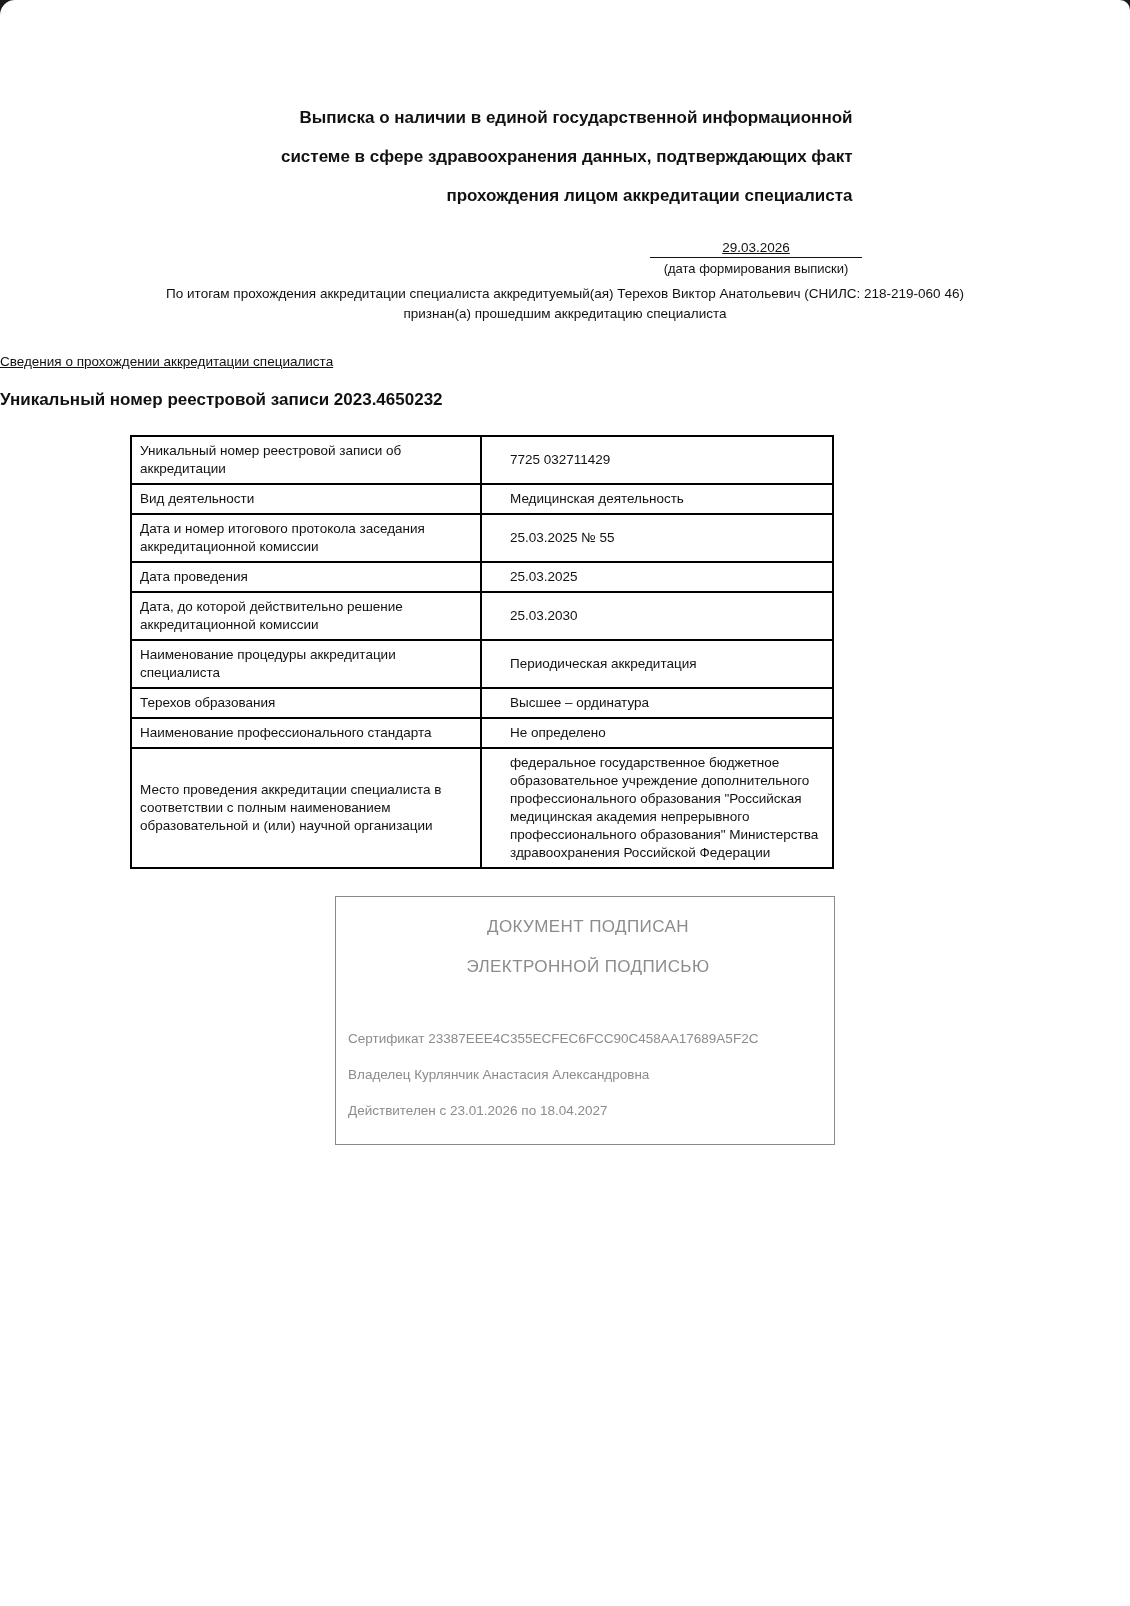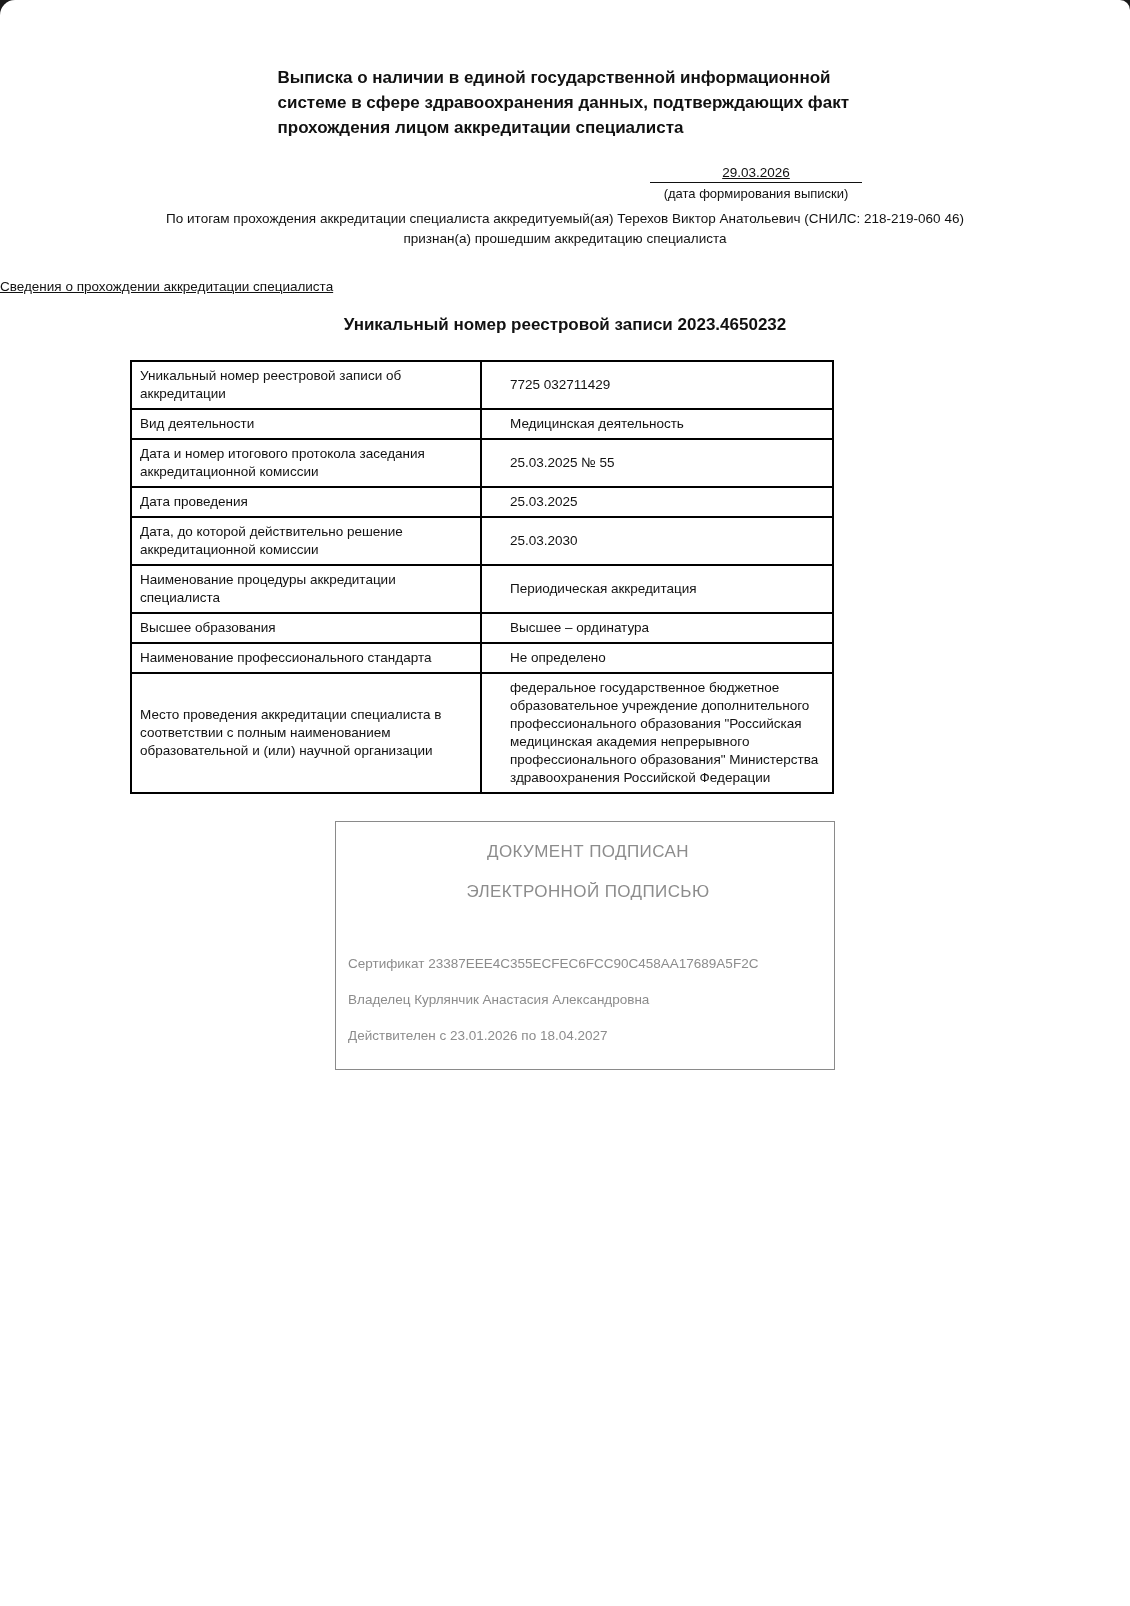--- a/index.html
+++ b/index.html
@@ -19,26 +19,26 @@
 
   
   .corner-tl { position: absolute; top: 0; left: 0; width: 15px; height: 15px; overflow: hidden; }
   .corner-tl::before { content: ""; position: absolute; top: 0; left: 0; width: 15px; height: 15px; background: #1a1a1a; }
   .corner-tl::after  { content: ""; position: absolute; top: 0; left: 0; width: 30px; height: 30px; border-radius: 50%; background: #ffffff; }
   .corner-tr { position: absolute; top: 0; right: 0; width: 10px; height: 10px; overflow: hidden; }
   .corner-tr::before { content: ""; position: absolute; top: 0; right: 0; width: 10px; height: 10px; background: #1a1a1a; }
   .corner-tr::after  { content: ""; position: absolute; top: 0; left: -10px; width: 20px; height: 20px; border-radius: 50%; background: #ffffff; }
 
   .doc-title {
-    margin: 65px auto 0;
+    margin: 98px auto 0;
     width: 575px;
-    text-align: left;
+    text-align: right;
     font-size: 17px;
     font-weight: 700;
-    line-height: 25px;
+    line-height: 39px;
   }
 
   .date-block {
     width: 212px;
     margin: 25px 268px 0 auto;
     text-align: center;
     font-size: 13.5px;
   }
   .date-value {
     display: block;
@@ -64,21 +64,20 @@
   .section-heading {
     margin: 30px auto 0;
     text-align: left;
     font-size: 13.5px;
     font-weight: 400;
     text-decoration: underline;
   }
 
   .registry-heading {
     margin: 21px auto 0;
-    text-align: center;
     font-size: 17px;
     font-weight: 700;
   }
 
   .acc-table {
     margin: 25px 0 0 130px;
     width: 704px;
     border-collapse: collapse;
     font-size: 13.5px;
     line-height: 18px;
@@ -145,21 +144,21 @@
       </tr>
       <tr>
         <td class="label-cell">Дата, до которой действительно решение аккредитационной комиссии</td>
         <td class="value-cell">25.03.2030</td>
       </tr>
       <tr>
         <td class="label-cell">Наименование процедуры аккредитации специалиста</td>
         <td class="value-cell">Периодическая аккредитация</td>
       </tr>
       <tr>
-        <td class="label-cell">Высшее образования</td>
+        <td class="label-cell">Терехов образования</td>
         <td class="value-cell">Высшее – ординатура</td>
       </tr>
       <tr>
         <td class="label-cell">Наименование профессионального стандарта</td>
         <td class="value-cell">Не определено</td>
       </tr>
       <tr>
         <td class="label-cell">Место проведения аккредитации специалиста в соответствии с полным наименованием образовательной и (или) научной организации</td>
         <td class="value-cell">федеральное государственное бюджетное образовательное учреждение дополнительного профессионального образования "Российская медицинская академия непрерывного профессионального образования" Министерства здравоохранения Российской Федерации</td>
       </tr>

